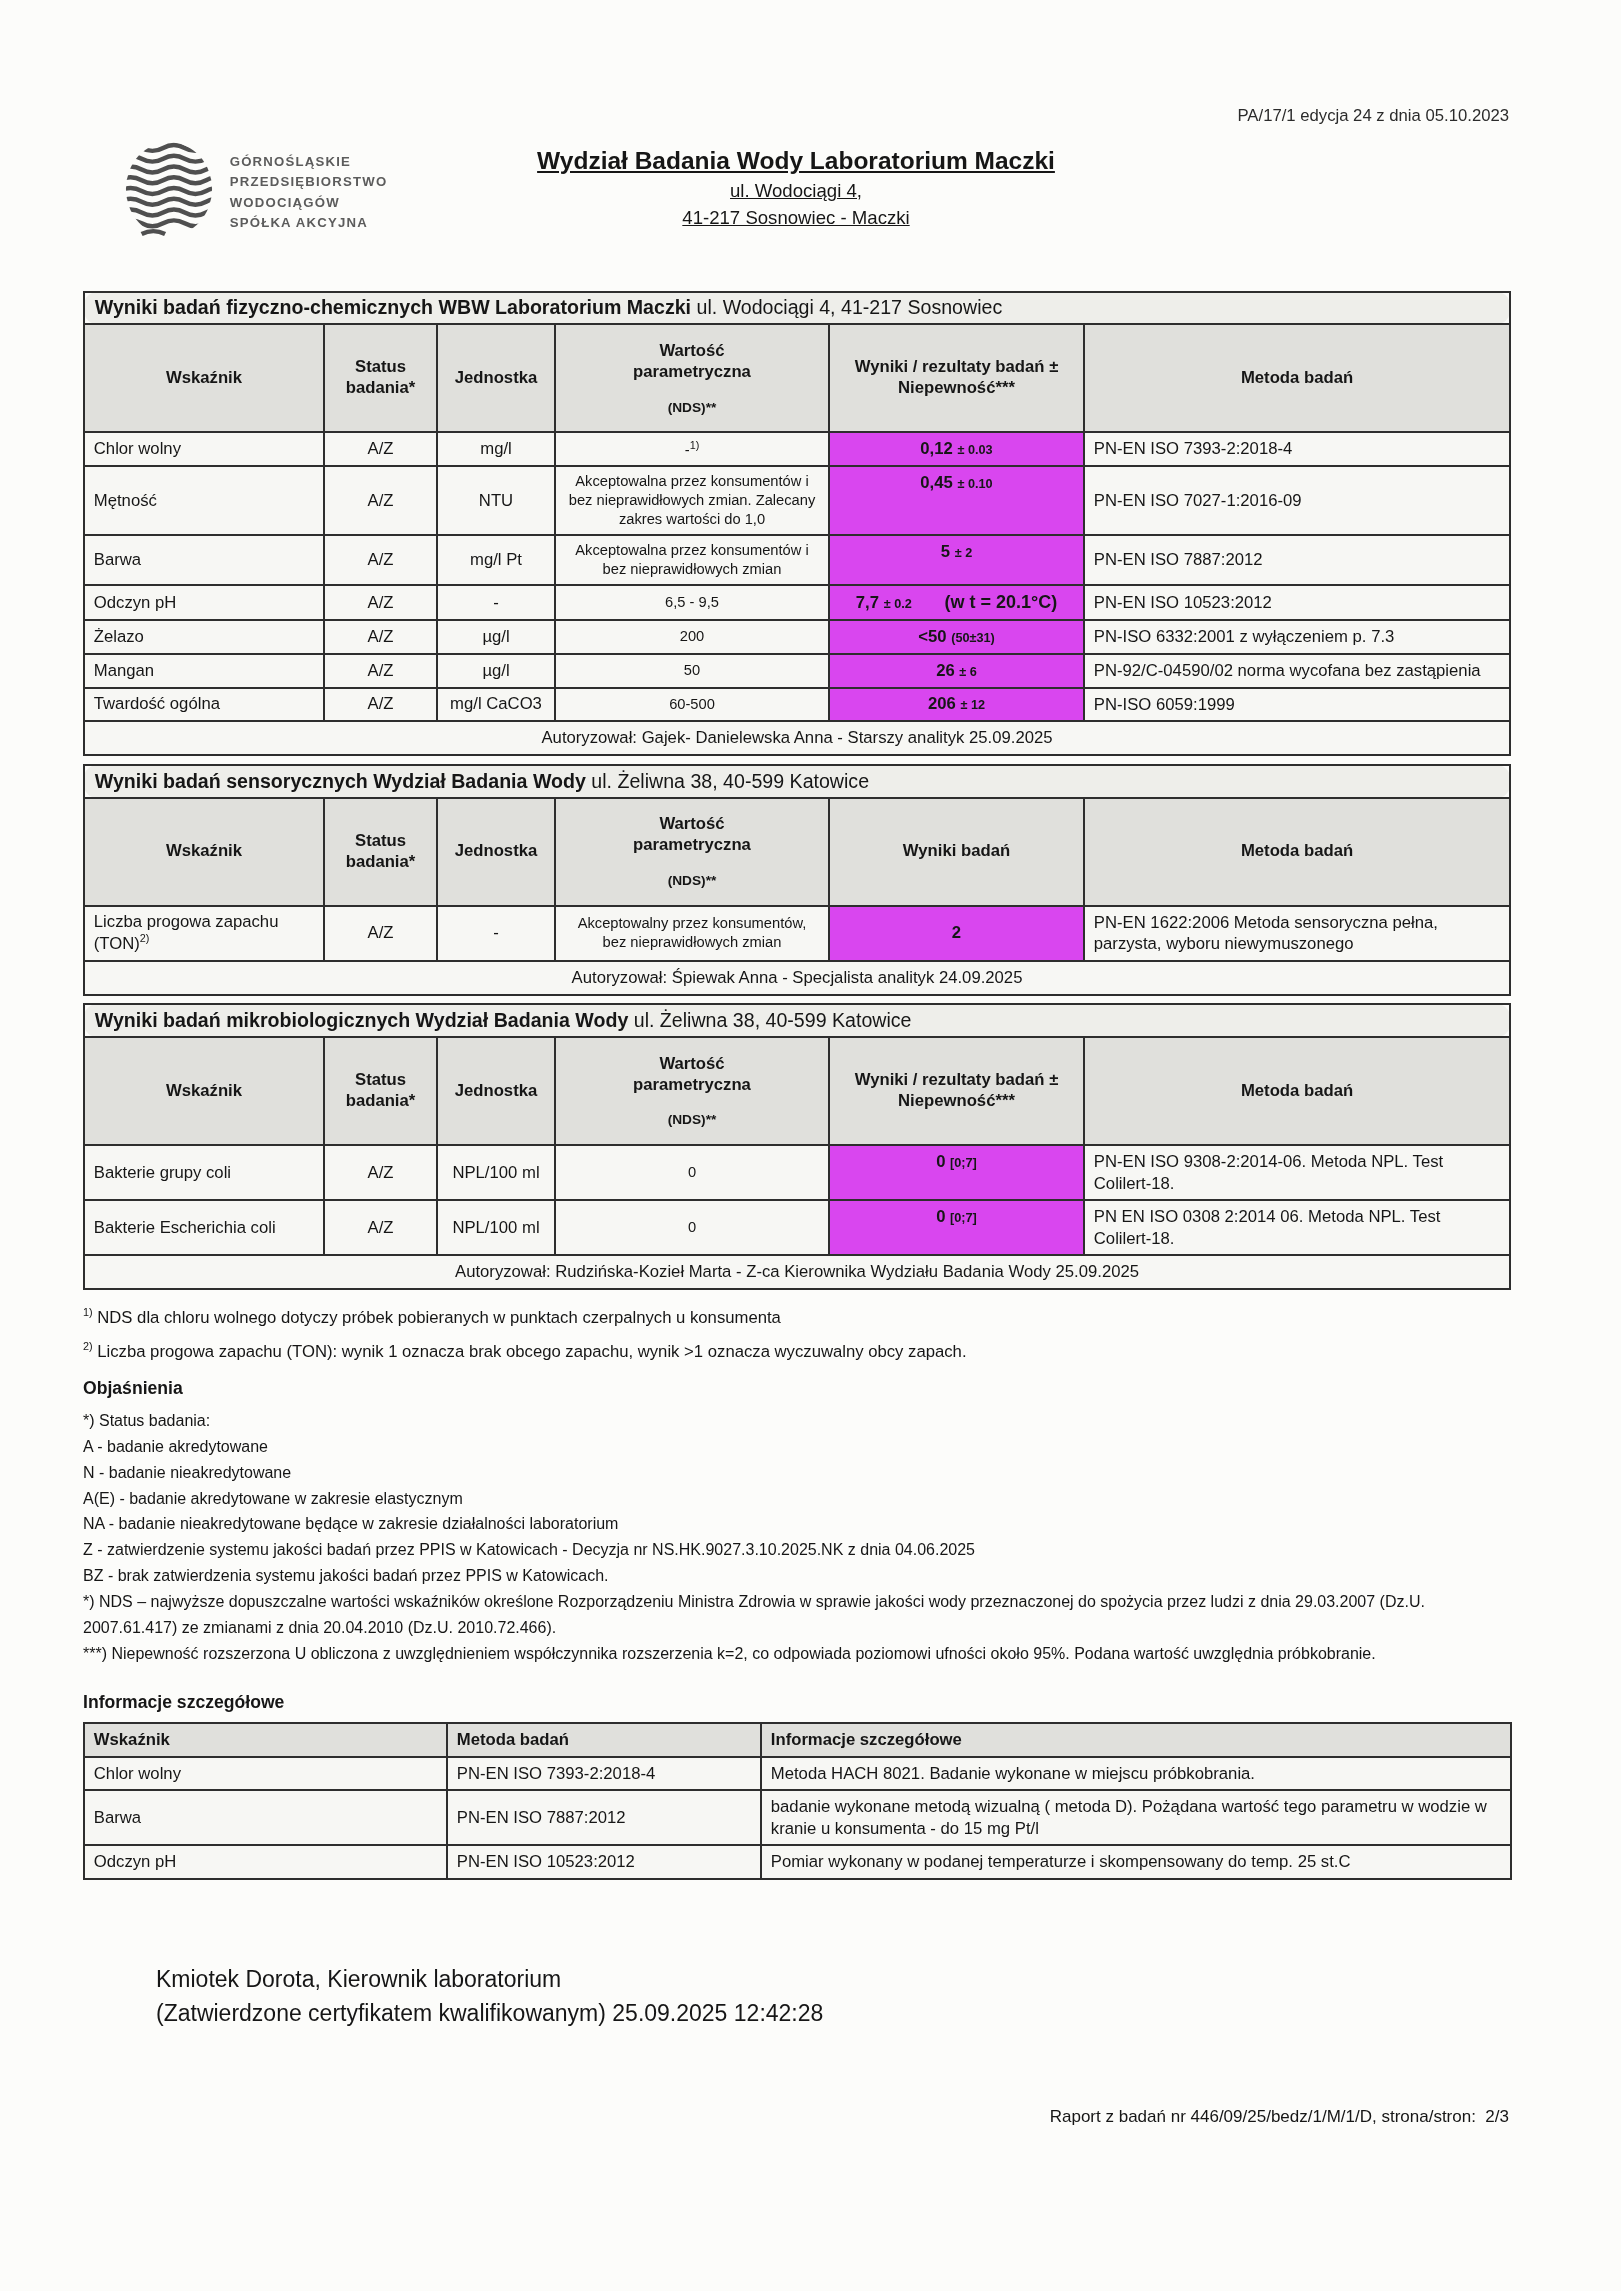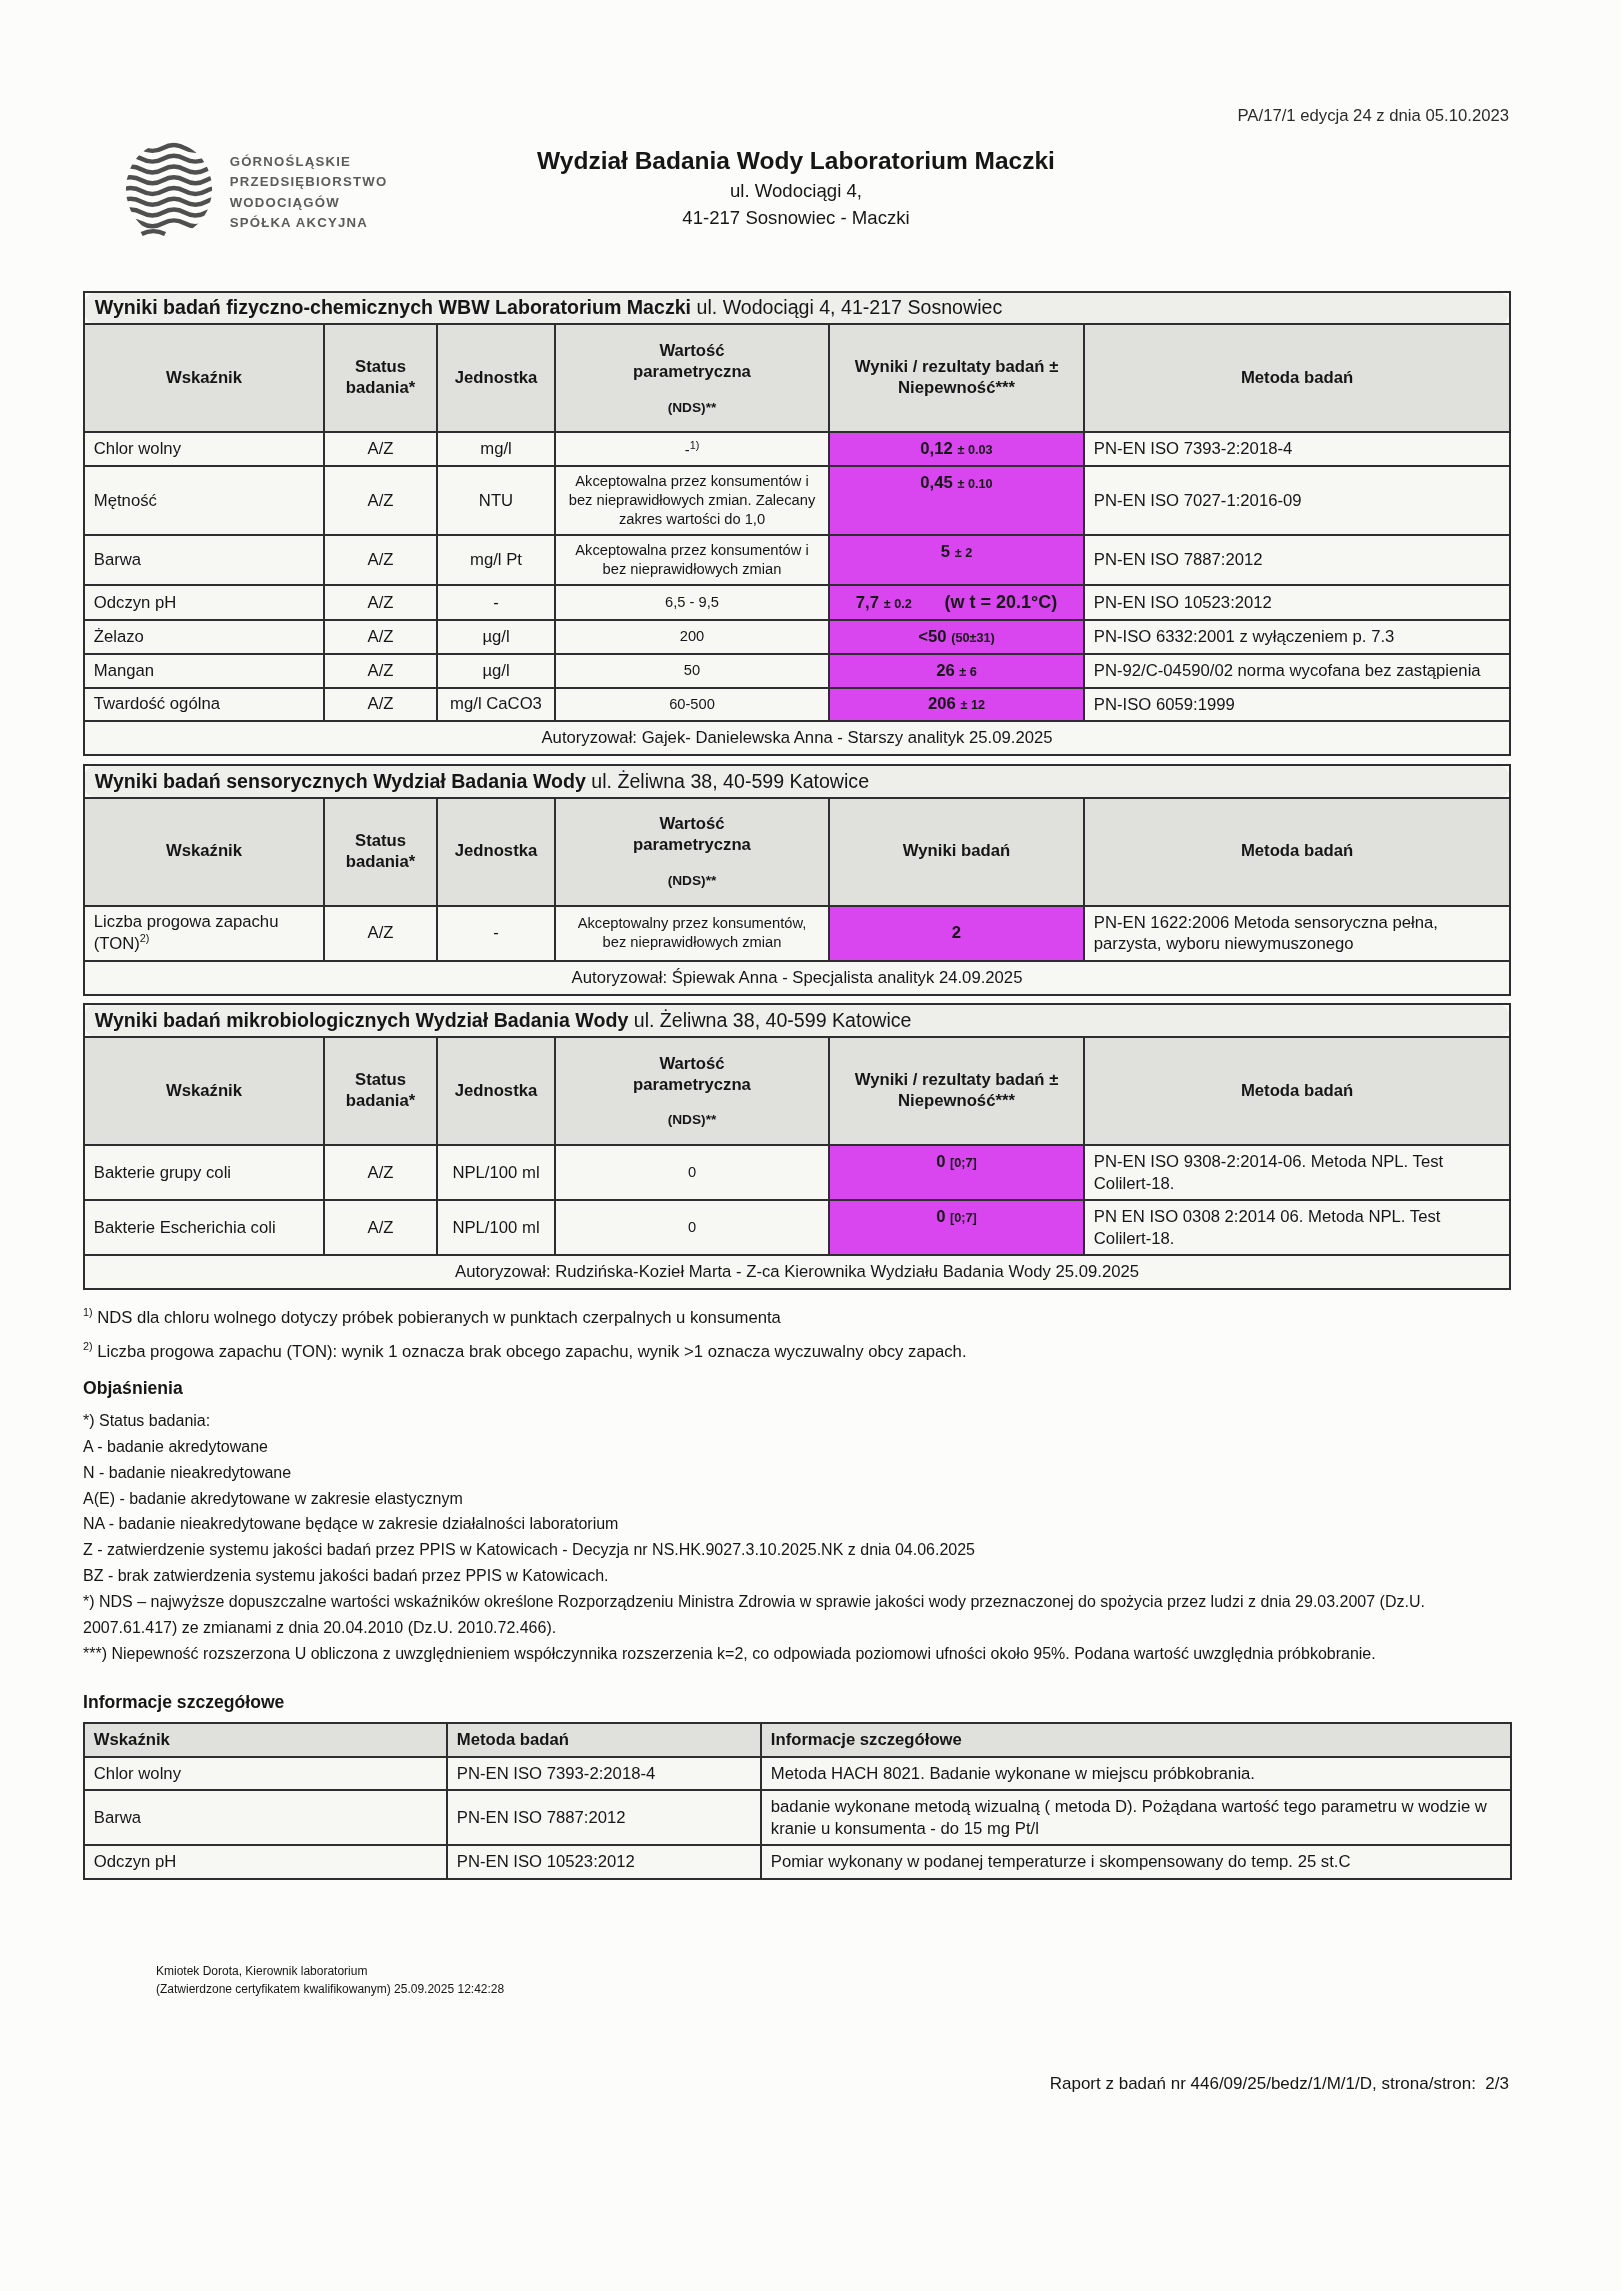--- a/index.html
+++ b/index.html
@@ -3,21 +3,21 @@
 <meta charset="utf-8">
 <style>
   * { margin:0; padding:0; box-sizing:border-box; }
   html,body { background:#d9d9d9; }
   body { font-family:"Liberation Sans", sans-serif; }
   .page { width:1621px; height:2292px; background:#fcfcfa; color:#161616;
           padding:39px 112px 0 83px; position:relative; overflow:hidden; margin:0 auto; }
 
   .doc-ref { text-align:right; font-size:16.7px; color:#2b2b2b; padding-top:67px; }
 
-  .masthead { position:relative; height:149px; margin-top:7.8px; }
+  .masthead { position:relative; height:149px; margin-top:7.8px;text-decoration:underline; }
   .logo-wrap { position:absolute; left:41px; top:5.9px; display:flex; gap:15.7px; align-items:center; }
   .logo-text { font-size:13.2px; color:#5c5c5c; letter-spacing:1.2px; line-height:1.55; font-weight:600; }
   .mast-center { text-align:center; padding-top:13.7px; }
   .mast-title { font-size:24.5px; font-weight:bold; }
   .mast-addr  { font-size:18.6px; margin-top:4.9px; }
 
   table.lab { border-collapse:collapse; table-layout:fixed; width:1426px; margin-top:7.8px; }
   .lab th, .lab td { border:2px solid #2e2e2e; }
   .lab .trow td { font-size:19.6px; padding:3.9px 9.8px; background:#eeeeea; text-align:left;border-radius:13px; }
   .tb { font-weight:bold; }
@@ -43,21 +43,21 @@
   .legend { margin-top:6px; font-size:16px; line-height:1.62; max-width:1441px; }
   .legend-heading { font-size:17.6px; font-weight:bold; margin-bottom:4.9px; }
 
   .details-heading { font-size:17.6px; font-weight:bold; margin-top:25.5px; margin-bottom:8.8px; }
   table.details { border-collapse:collapse; table-layout:fixed; width:1426px; }
   .details th, .details td { border:2px solid #2e2e2e; font-size:16.7px; padding:4.9px 8.8px;
                              text-align:left; vertical-align:middle; line-height:1.3; }
   .details th { background:#e0e0dc; }
   .details td { background:#f7f7f4; }
 
-  .signature { margin-top:82px; margin-left:73px; font-size:12px; line-height:1.5; }
+  .signature { margin-top:82px; margin-left:73px; font-size:23px; line-height:1.5; }
   .report-footer { text-align:right; margin-top:76px; font-size:17px; white-space:pre-wrap; }
 </style>
 </head>
 <body>
 
 <div class="page">
 
   <div class="doc-ref">PA/17/1 edycja 24 z dnia 05.10.2023</div>
 
   <div class="masthead">

